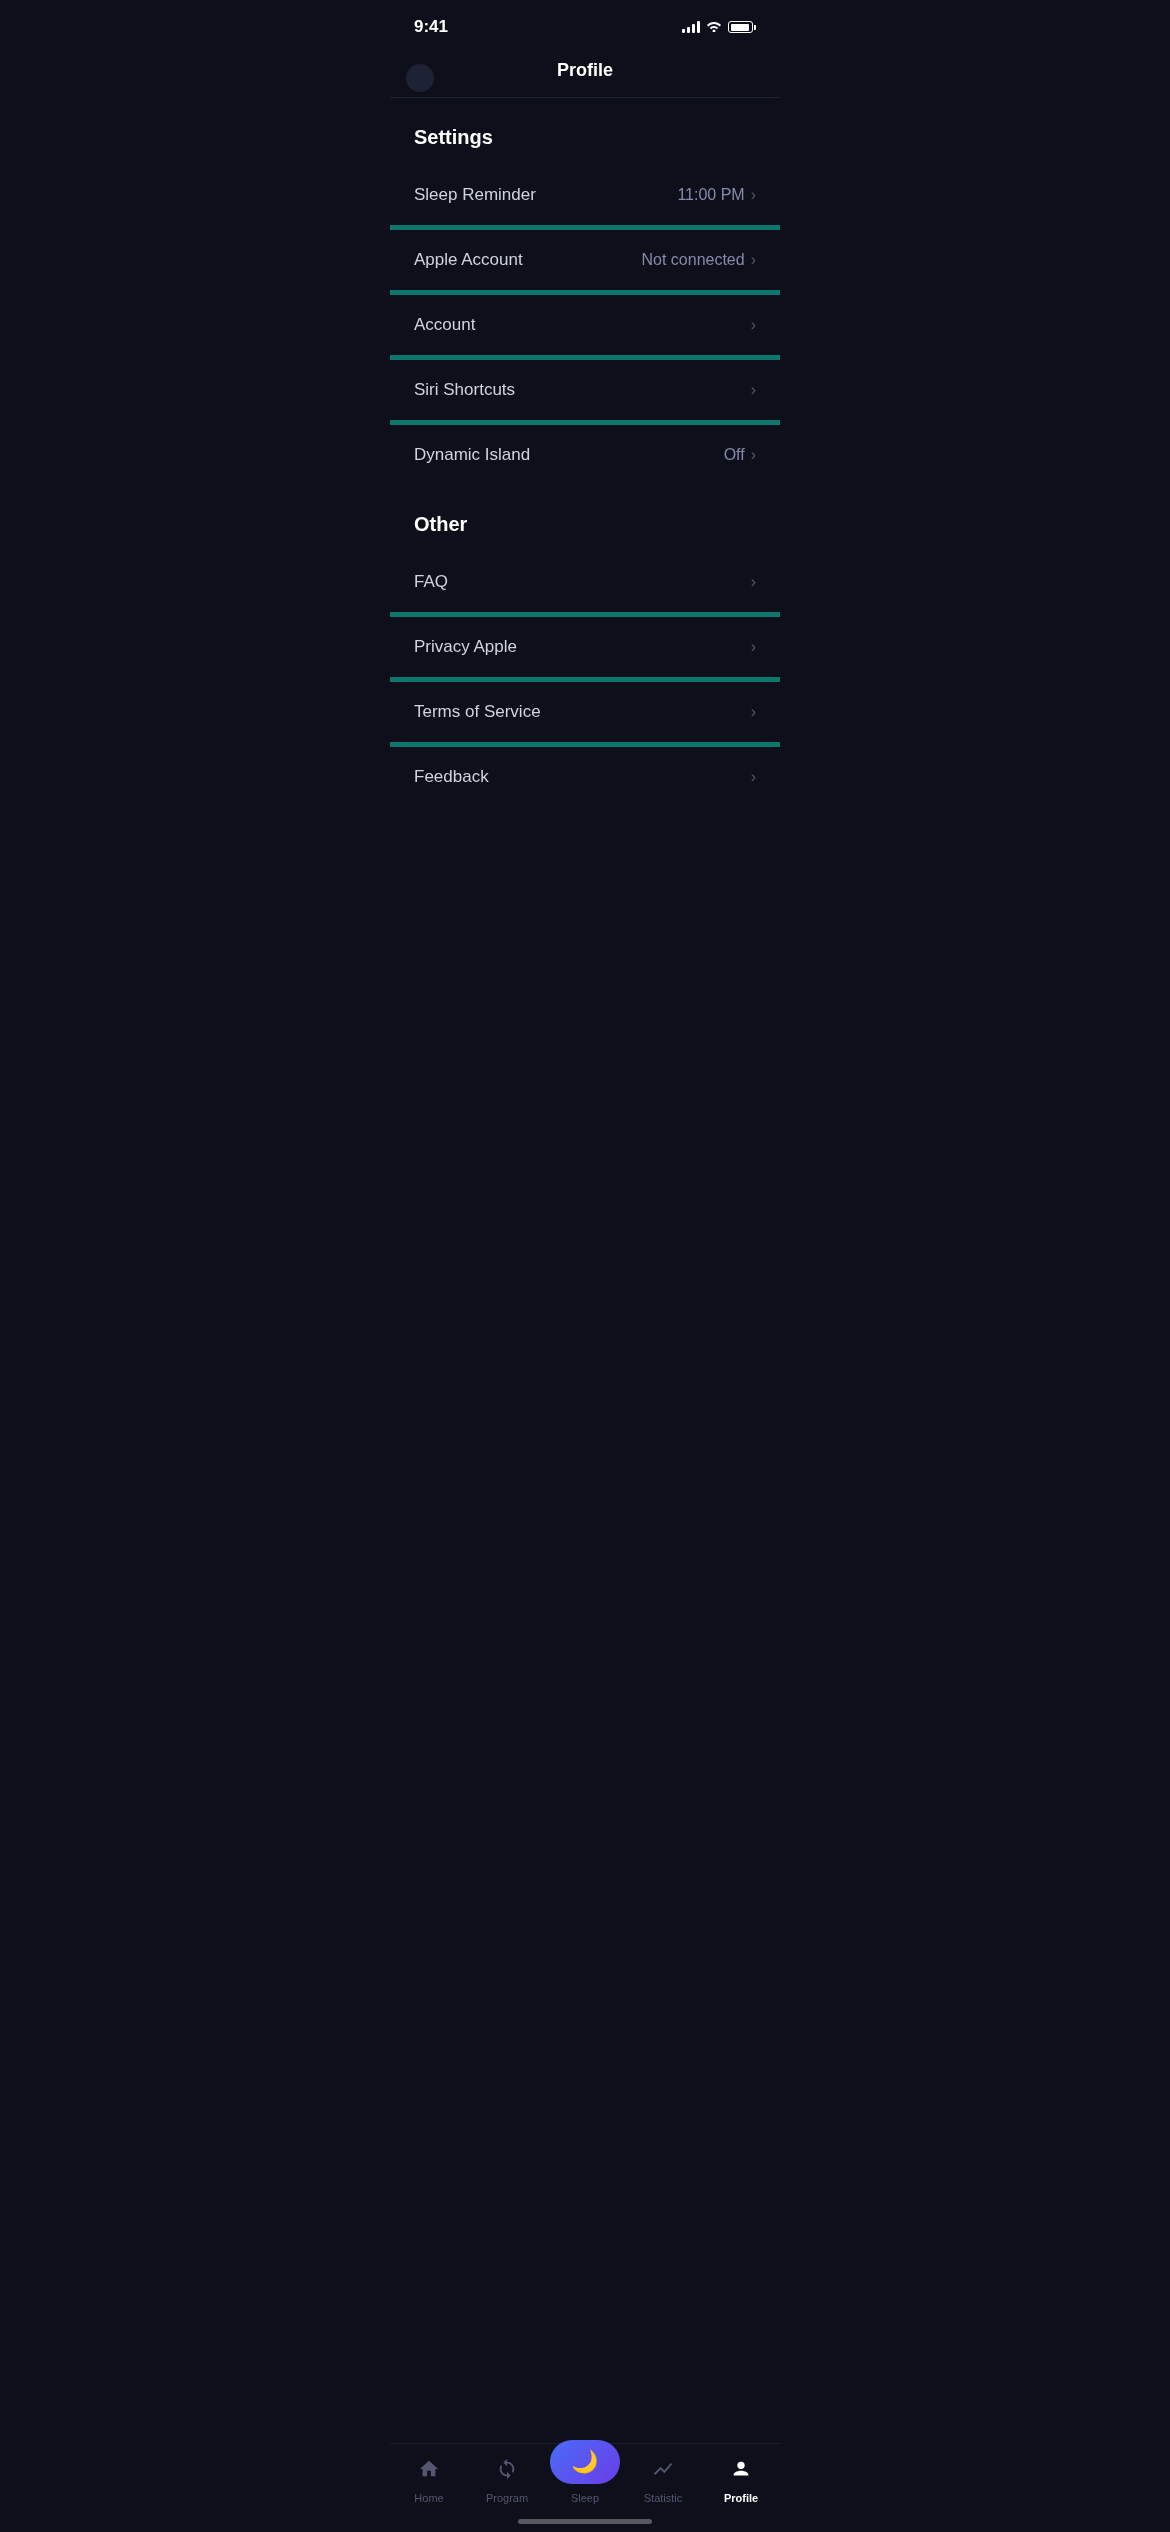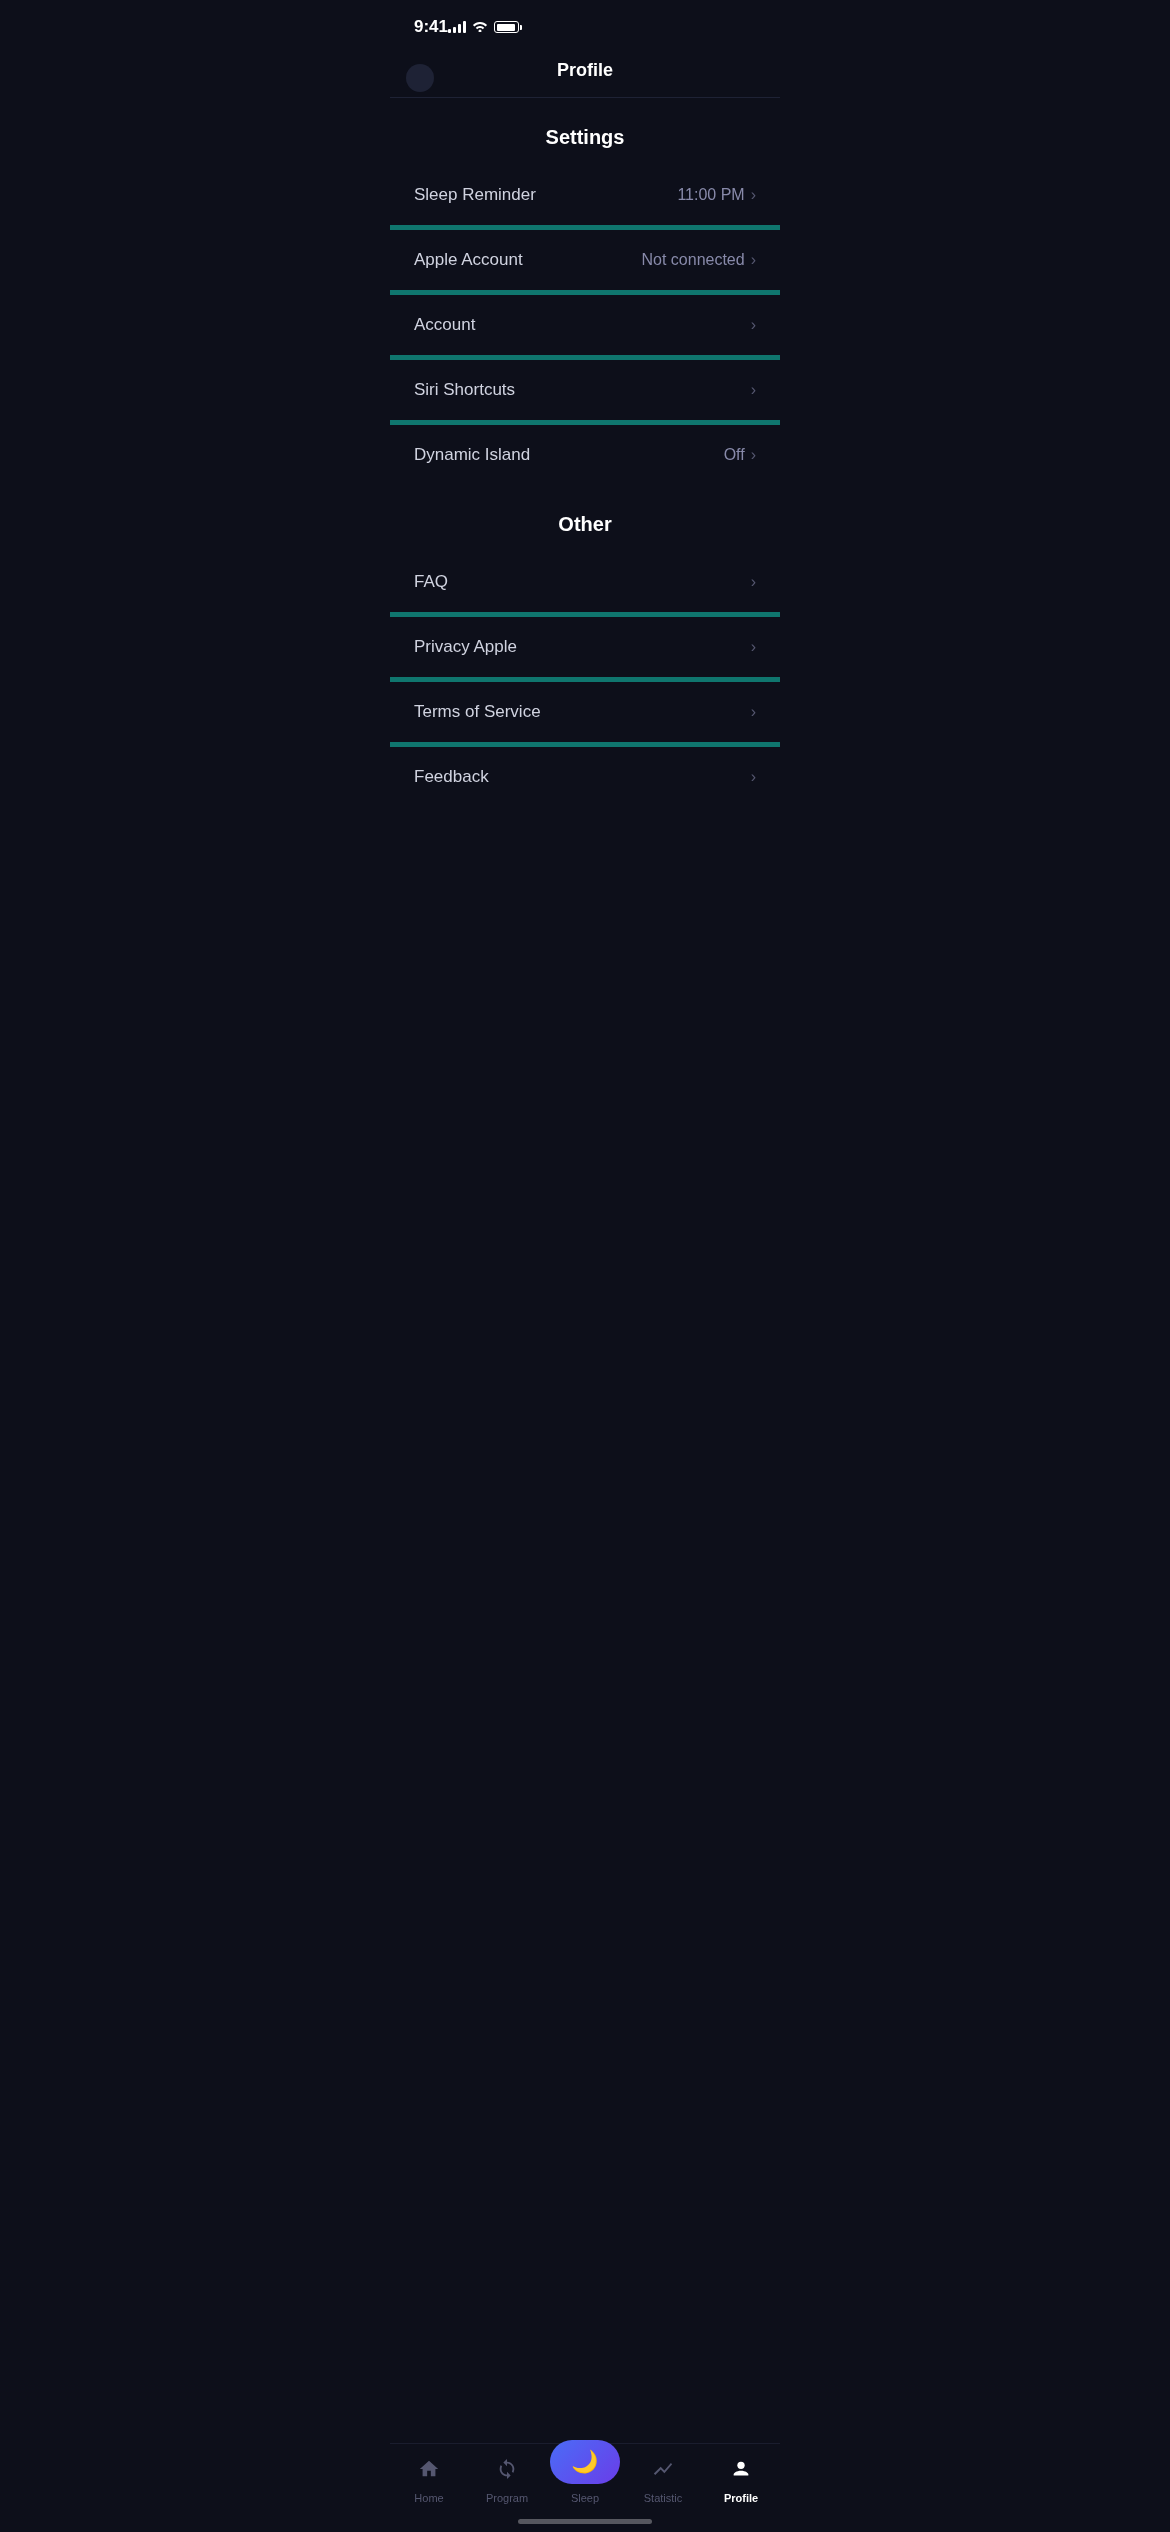--- a/index.html
+++ b/index.html
@@ -17,20 +17,21 @@
       width: 390px;
       min-height: 844px;
       margin: 0 auto;
       position: relative;
       overflow-x: hidden;
     }
 
     
     .status-bar {
       display: flex;
+      justify-content: space-between;
       align-items: center;
       padding: 14px 24px 10px 24px;
       height: 50px;
     }
 
     .status-time {
       font-size: 17px;
       font-weight: 600;
       color: #ffffff;
     }
@@ -111,21 +112,20 @@
       background: #1e2235;
       margin: 0;
     }
 
     
     .section-header {
       padding: 28px 24px 16px 24px;
       font-size: 20px;
       font-weight: 700;
       color: #ffffff;
-      text-align: center;
     }
 
     
     .settings-list {
       background: #0d0f1a;
     }
 
     .settings-item {
       display: flex;
       justify-content: space-between;

